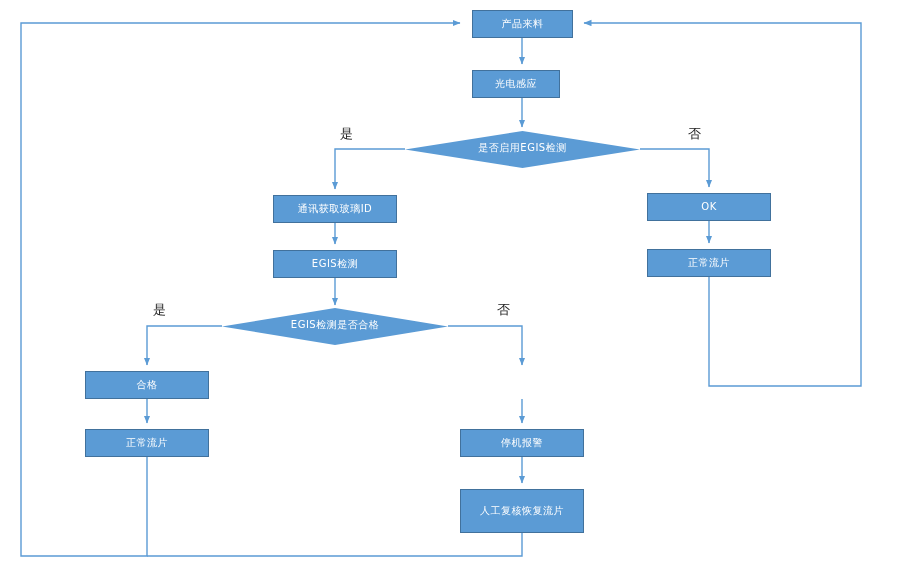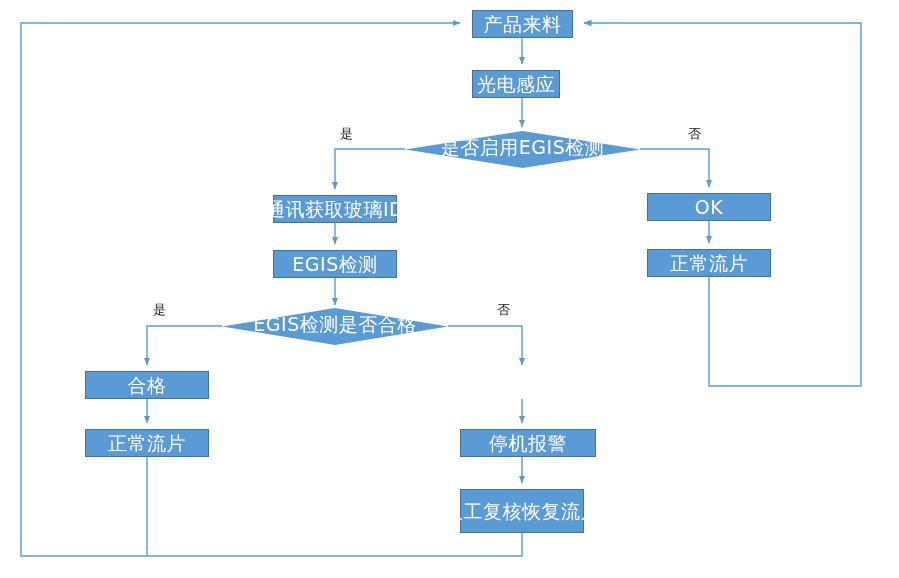--- a/index.html
+++ b/index.html
@@ -24,21 +24,21 @@
     width: 899px;
     height: 578px;
   }
   .node {
     position: absolute;
     box-sizing: border-box;
     display: flex;
     align-items: center;
     justify-content: center;
     color: #ffffff;
-    font-size: 19px;
+    font-size: 10px;
     line-height: 1;
     letter-spacing: 0.5px;
     white-space: nowrap;
   }
   .node.process {
     background: #5B9BD5;
     border: 1px solid #41719C;
   }
   .node.decision {
     background: transparent;
@@ -150,21 +150,21 @@
       <polygon points="113,0 226,18.5 113,37 0,18.5" fill="#5B9BD5"></polygon>
     </svg>
     <span class="dia-label">EGIS检测是否合格</span>
   </div>
 
   <div class="node process" style="left:85px; top:429px; width:124px; height:28px;">
     <span>正常流片</span>
   </div>
 
 
-  <div class="node process" style="left:460px; top:429px; width:136px; height:28px;">
+  <div class="node process" style="left:460px; top:429px; width:124px; height:28px;">
     <span>停机报警</span>
   </div>
 
   <div class="node process" style="left:460px; top:489px; width:124px; height:44px;">
     <span>人工复核恢复流片</span>
   </div>
 
   <div class="edge-label" style="left:340px; top:127px;">是</div>
   <div class="edge-label" style="left:688px; top:127px;">否</div>
   <div class="edge-label" style="left:153px; top:303px;">是</div>

